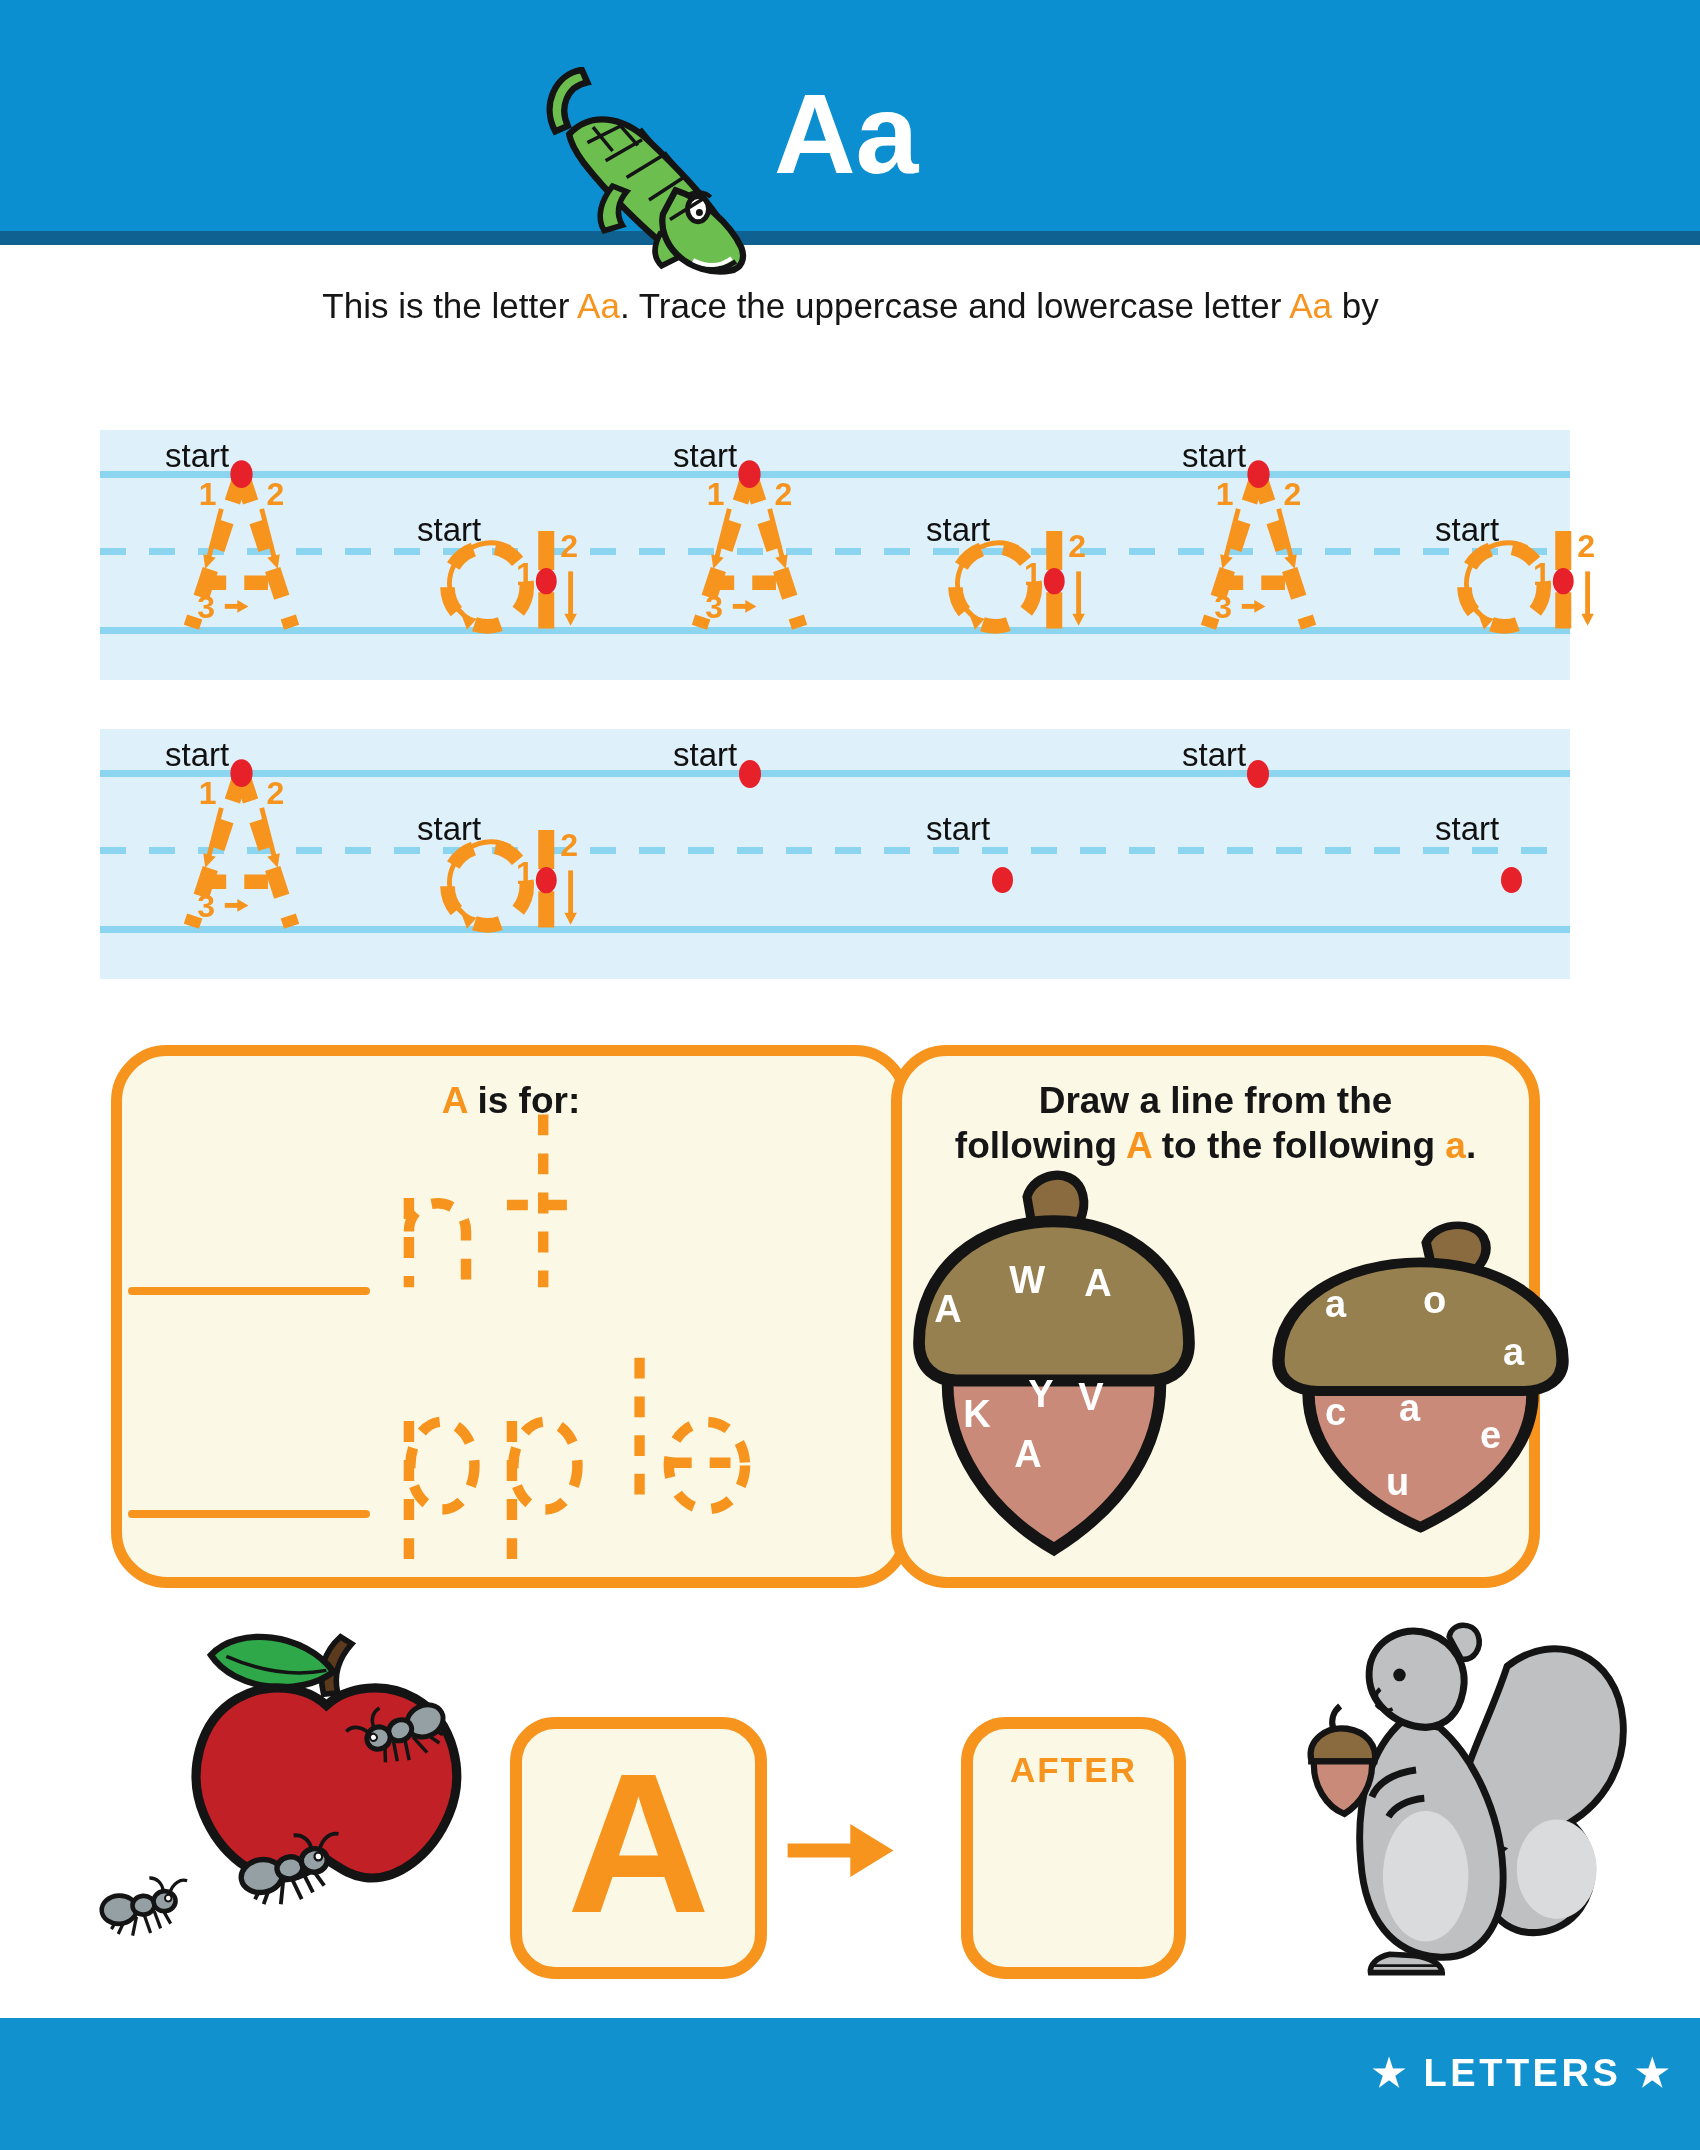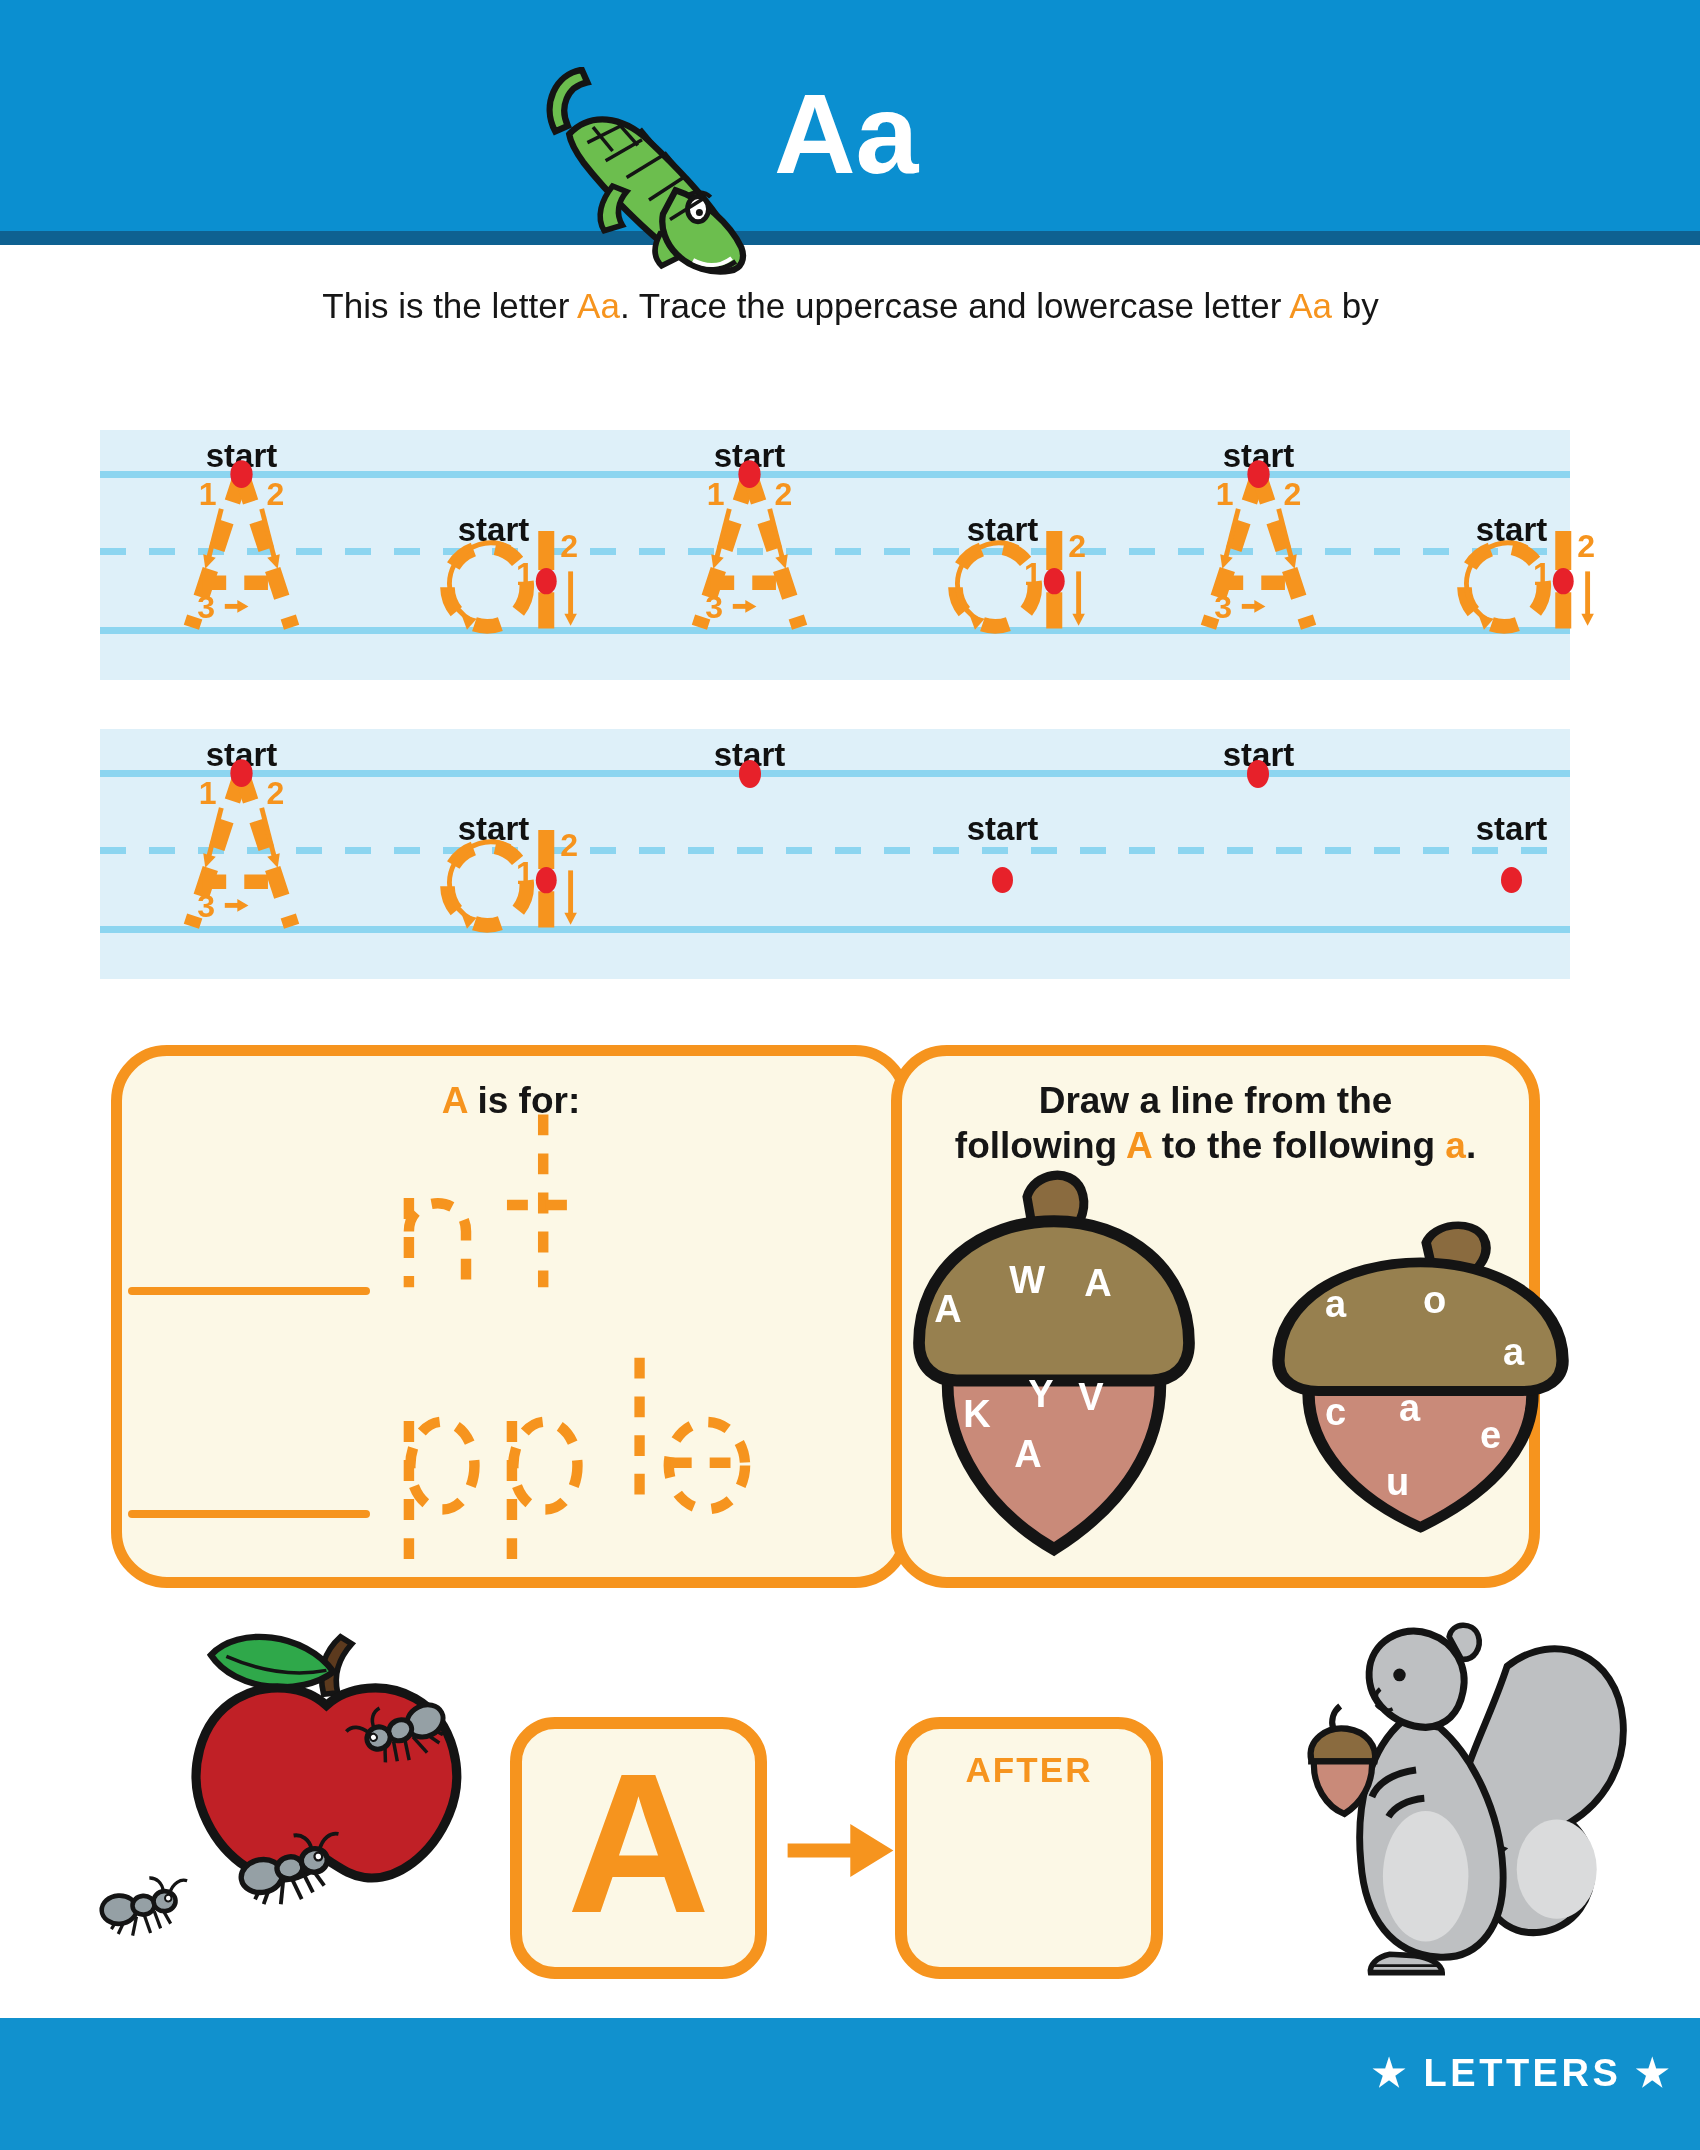--- a/index.html
+++ b/index.html
@@ -18,21 +18,21 @@
   .accent{color:#F6941E}
 
   
   .band{position:absolute;left:100px;width:1470px;height:250px;background:#DEF0F9}
   #band1{top:430px}
   #band2{top:729px}
   .rule{position:absolute;left:0;width:100%;height:7px;background:#8CD5F0}
   .rule-top{top:41px}
   .rule-bottom{top:197px}
   .rule-mid{top:118px;background:repeating-linear-gradient(90deg,#8CD5F0 0 26.4px,rgba(0,0,0,0) 26.4px 49px)}
-  .start-label{position:absolute;width:153px;text-align:center;font-size:33px;font-weight:bold;color:#111;line-height:35px}
+  .start-label{position:absolute;width:153px;font-size:33px;font-weight:normal;color:#111;line-height:35px}
   .glyph{position:absolute;overflow:visible}
   .dot{position:absolute;background:#E7212A;border-radius:50%}
   .tr{stroke:#F6941E;stroke-width:23;fill:none;stroke-dasharray:42 30}
   .trc{stroke:#F6941E;stroke-width:21;fill:none;stroke-dasharray:34 26}
   .tra{stroke:#F6941E;stroke-width:21;fill:none;stroke-dasharray:38 32}
   .trs{stroke:#F6941E;stroke-width:23;fill:none;stroke-dasharray:56 32}
   .ar{stroke:#F6941E;stroke-width:7;fill:none}
   .ah{fill:#F6941E}
   .tn{font-family:"Liberation Sans",sans-serif;font-size:46px;font-weight:bold;fill:#F6941E}
 
@@ -60,21 +60,21 @@
   .after-heading{position:absolute;left:0;top:1655px;width:1701px;text-align:center;
                  font-size:38px;font-weight:bold;color:#161616}
   .apple{position:absolute;left:170px;top:1627px;width:310px;height:273px}
   .ant{position:absolute}
   #ant-apple{left:347px;top:1696px;width:104px;height:73px;transform:rotate(-27deg) scaleX(-1)}
   #ant-side{left:235px;top:1830px;width:115px;height:78px;transform:rotate(-10deg)}
   #ant-ground{left:97px;top:1873px;width:97px;height:67px;transform:rotate(-4deg)}
   .card{position:absolute;top:1717px;height:262px;background:#FCF8E6;border:12.5px solid #F6941E;
         border-radius:45px;box-sizing:border-box}
   #card-a{left:510px;width:257px}
-  #card-after{left:895px;width:268px}
+  #card-after{left:961px;width:225px}
   .card-letter{text-align:center;font-size:198px;font-weight:bold;color:#F6941E;line-height:230px}
   .after-label{text-align:center;margin-top:21px;font-size:35px;font-weight:bold;color:#F6941E;letter-spacing:2.1px}
   .arrow-after{position:absolute;left:785px;top:1817px;width:111px;height:67px}
   .squirrel{position:absolute;left:1245px;top:1621px;width:400px;height:390px}
 
   
   .footer{position:absolute;left:0;top:2018px;width:1701px;height:133px;background:#1191CE}
   .footer-text{position:absolute;left:1372px;top:2051px;font-size:38px;font-weight:bold;color:#fff;letter-spacing:3.5px}
 </style>
 </head>

